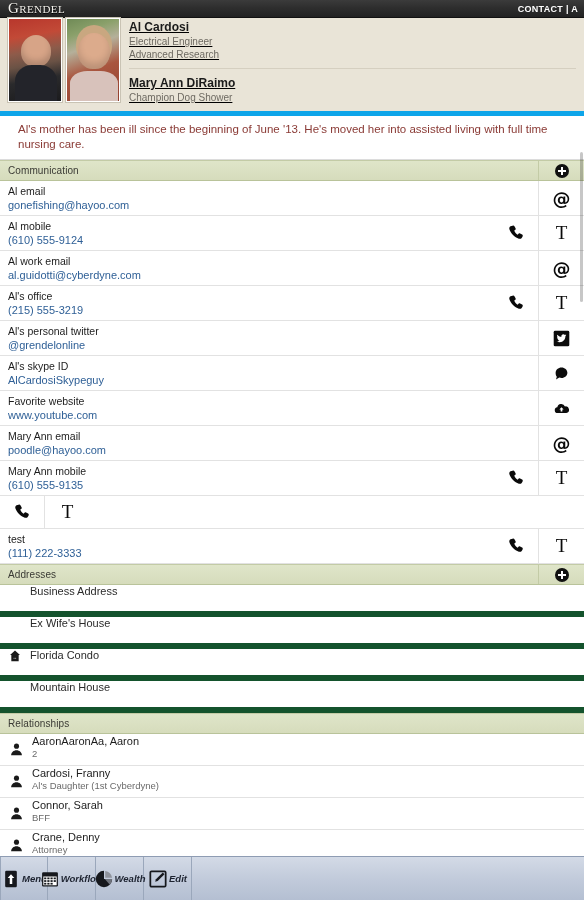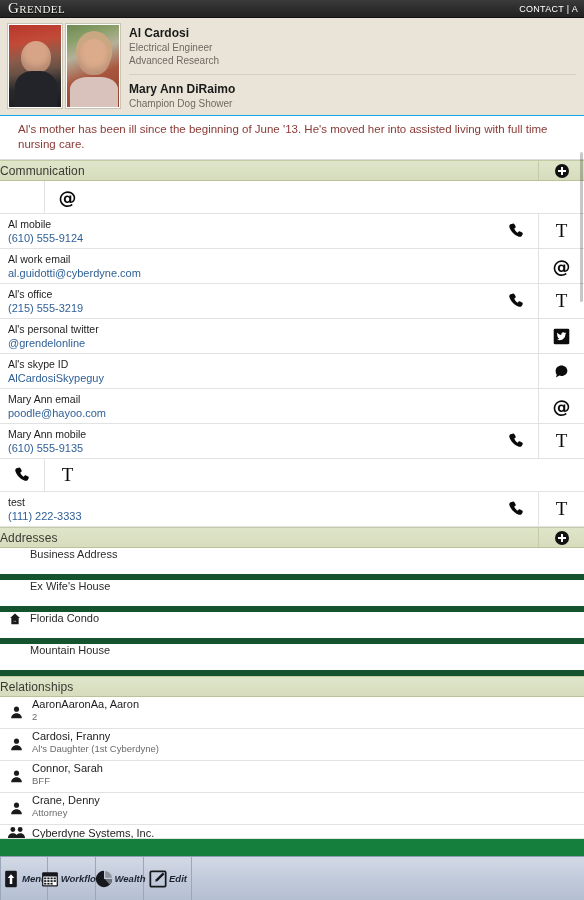--- a/index.html
+++ b/index.html
@@ -19,29 +19,29 @@
     padding: 0 6px 0 8px;
     border-bottom: 1px solid #111;
   }
   .brand {
     font-family: "Liberation Serif", serif;
     color: #f3f1ec; font-size: 15px; line-height: 15px;
     font-variant: small-caps; letter-spacing: .4px;
     text-shadow: 0 1px 0 #000;
   }
   .topright {
-    color: #ffffff; font-size: 9px; font-weight: normal;
+    color: #ffffff; font-size: 9px; font-weight: bold;
     letter-spacing: .3px; white-space: nowrap; margin-left: 28px;
   }
 
   
   .profile {
     background: #e9e4d7;
-    border-bottom: 1px solid #0ea5e9;
-    display: flex; padding: 6px 8px 8px 8px; height: 98px;
+    border-bottom: 5px solid #0ea5e9;
+    display: flex; padding: 0 8px 8px 8px; height: 98px; text-decoration: underline;
   }
   .photos { display: flex; gap: 4px; }
   .photo {
     width: 54px; height: 84px; border: 1px solid #ffffff;
     outline: 1px solid #c9c3b4;
     background-size: cover; position: relative; overflow: hidden;
   }
   .photo.p1 { background: linear-gradient(170deg,#b8372c 0%, #c24a37 22%, #8d5b4a 40%, #6a5245 55%, #2a2a2c 72%, #1b1b1d 100%); }
   .photo.p1::before {
     content: ""; position: absolute; left: 12px; top: 16px; width: 30px; height: 32px;
@@ -77,21 +77,21 @@
   }
 
   
   .sechead {
     display: flex; align-items: center;
     background: linear-gradient(to bottom, #dfe5c9 0%, #d6dcbc 100%);
     border-top: 1px solid #c3cba6; border-bottom: 1px solid #b9c39a;
     height: 21px;
   }
   .sechead .t {
-    flex: 1; font-size: 12px; color: #3a3a34; letter-spacing: .1px;
+    flex: 1; font-size: 10px; color: #3a3a34; padding-left: 8px; letter-spacing: .1px;
   }
   .addcell {
     width: 46px; height: 100%;
     border-left: 1px solid #c3cba6;
     display: flex; align-items: center; justify-content: center;
   }
   .plusbtn {
     width: 14px; height: 14px; border-radius: 50%;
     background: #111; position: relative;
   }
@@ -200,20 +200,24 @@
   <div class="note">Al's mother has been ill since the beginning of June '13.  He's moved her into assisted living with full time nursing care.</div>
 
   <div class="sechead">
     <div class="t">Communication</div>
     <div class="addcell">
       <div class="plusbtn"></div>
     </div>
   </div>
   <div id="comm-list">
       <div class="row">
+        <div class="main">
+          <div class="lbl">Al email</div>
+          <div class="val">gonefishing@hayoo.com</div>
+        </div>
         <div class="act phone"></div>
         <div class="act bordered">
           <span class="glyph-at">@</span>
         </div>
       </div>
       <div class="row">
         <div class="main">
           <div class="lbl">Al mobile</div>
           <div class="val">(610) 555-9124</div>
         </div>
@@ -272,20 +276,35 @@
       <div class="row">
         <div class="main">
           <div class="lbl">Al's skype ID</div>
           <div class="val">AlCardosiSkypeguy</div>
         </div>
         <div class="act phone"></div>
         <div class="act bordered">
           <span>
             <svg class="icon-sq" viewBox="0 0 24 24" xmlns="http://www.w3.org/2000/svg">
               <path fill="#0c0c0c" d="M12 3.5c4.6 0 8.3 3.3 8.3 7.4 0 4.1-3.7 7.4-8.3 7.4-1.1 0-2.2-.2-3.1-.55L4.2 20.5l1.2-3.9C4.2 15.2 3.7 13.4 3.7 10.9c0-4.1 3.7-7.4 8.3-7.4z"></path>
+            </svg>
+          </span>
+        </div>
+      </div>
+      <div class="row">
+        <div class="main">
+          <div class="lbl">Favorite website</div>
+          <div class="val">www.youtube.com</div>
+        </div>
+        <div class="act phone"></div>
+        <div class="act bordered">
+          <span>
+            <svg class="icon-sq" viewBox="0 0 24 24" xmlns="http://www.w3.org/2000/svg">
+              <path fill="#0c0c0c" d="M6.6 18.5a4.1 4.1 0 0 1-.5-8.17 5.6 5.6 0 0 1 10.78-1.2A3.9 3.9 0 0 1 18.8 18.5z"></path>
+              <path fill="#fff" d="M12 10.3l3 3.2h-1.8v2.7h-2.4v-2.7H9z"></path>
             </svg>
           </span>
         </div>
       </div>
       <div class="row">
         <div class="main">
           <div class="lbl">Mary Ann email</div>
           <div class="val">poodle@hayoo.com</div>
         </div>
         <div class="act phone"></div>

